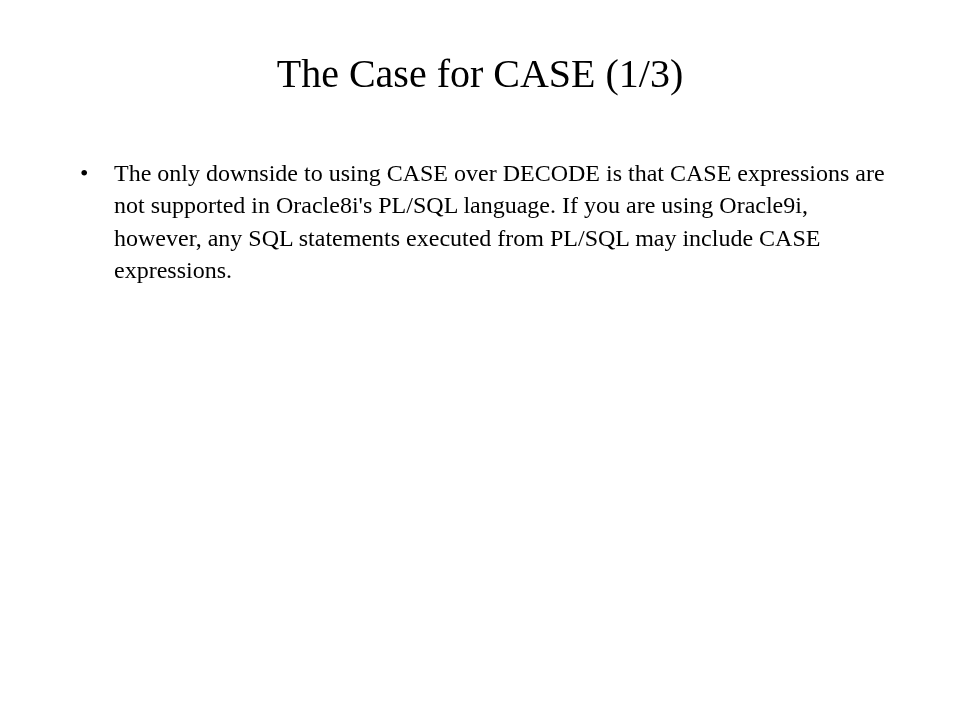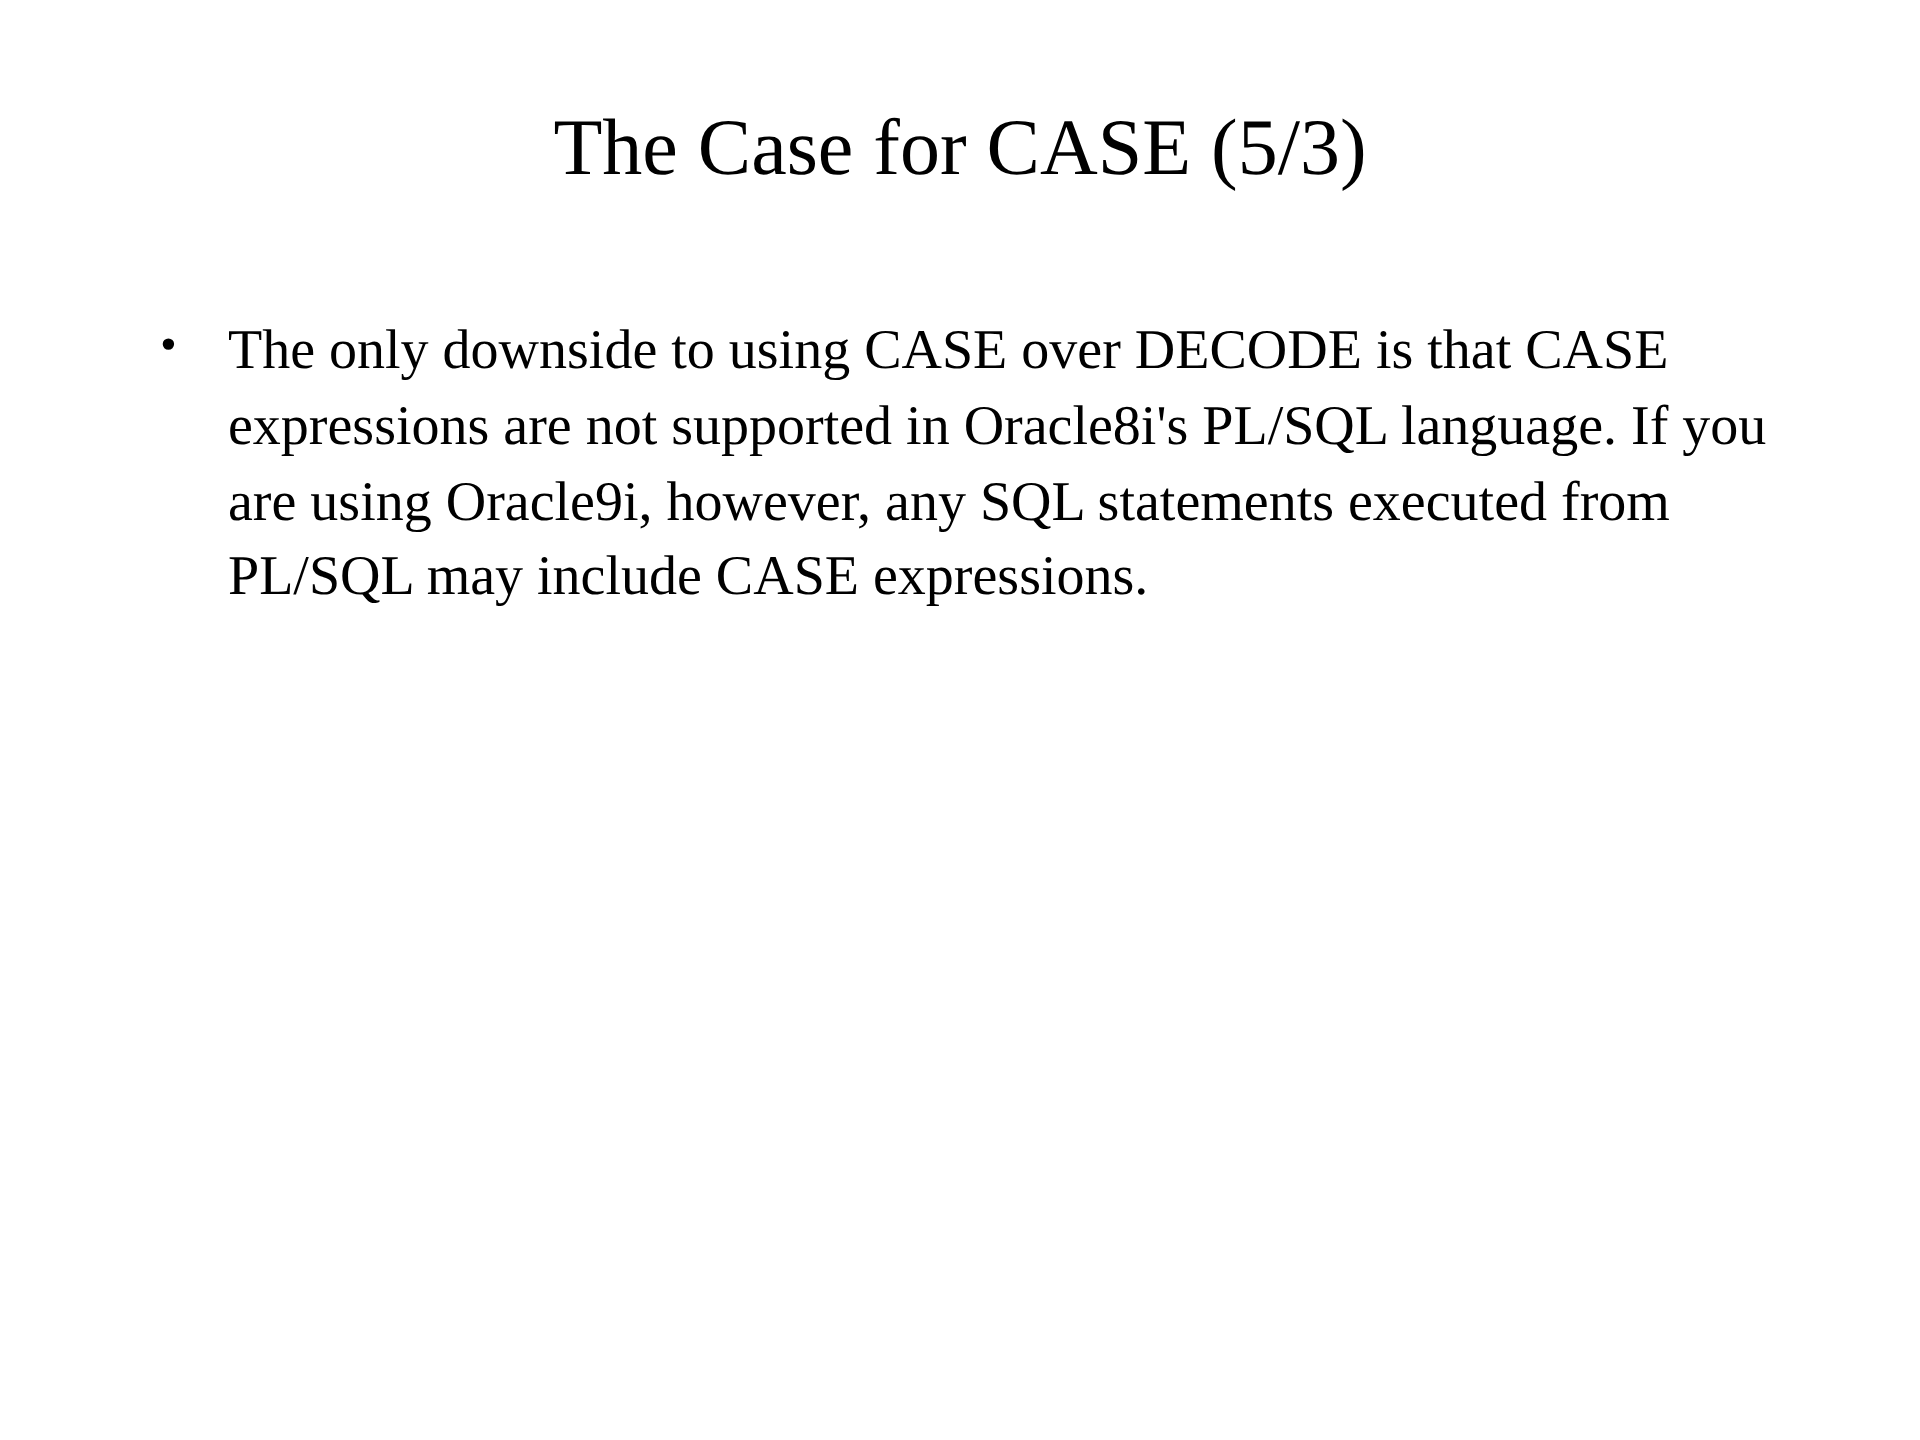--- a/index.html
+++ b/index.html
@@ -27,36 +27,36 @@
   .body {
     padding-left: 20px;
   }
   ul.bullets {
     list-style: none;
     margin: 0;
     padding: 0;
   }
   ul.bullets > li {
     position: relative;
-    font-size: 28px;
+    font-size: 24px;
     line-height: 1.35;
     padding-left: 34px;
   }
   ul.bullets > li::before {
     content: "•";
     position: absolute;
     left: 0;
     top: 0;
     font-size: 24px;
     line-height: 1.35;
   }
 </style>
 </head>
 <body>
 
 <div class="slide">
-  <h1 class="title">The Case for CASE (5/3)</h1>
+  <h1 class="title">The Case for CASE (1/3)</h1>
   <div class="body">
     <ul class="bullets">
       <li>The only downside to using CASE over DECODE is that CASE expressions are not supported in Oracle8i's PL/SQL language. If you are using Oracle9i, however, any SQL statements executed from PL/SQL may include CASE expressions.</li>
     </ul>
   </div>
 </div>
 
 </body></html>

